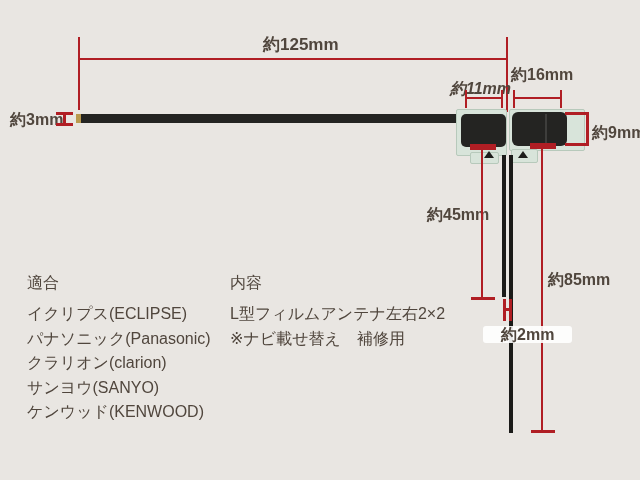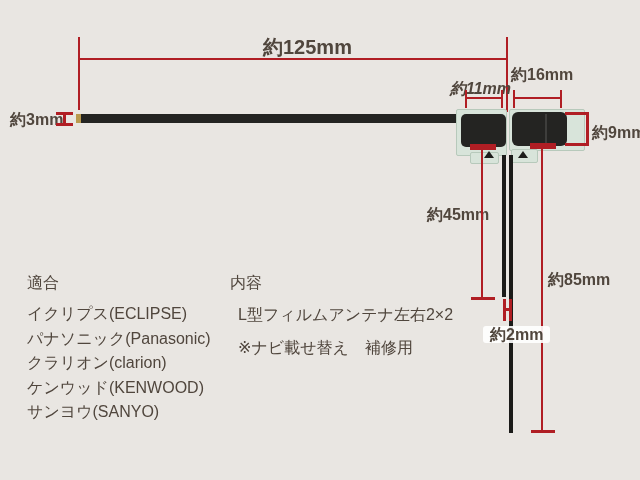--- a/index.html
+++ b/index.html
@@ -6,33 +6,33 @@
     --bg:#e9e6e2; --red:#b01e24; --ink:#50463d; --mint:#d8e4da;
     --mint-edge:#b7c9bb; --blk:#242422; --cap:#b99a4e;
   }
   html,body{margin:0;padding:0;}
   body{font-family:"Liberation Sans","DejaVu Sans",sans-serif;}
   .stage{position:relative;width:640px;height:480px;background:var(--bg);overflow:hidden;}
   .abs{position:absolute;}
   .hline{position:absolute;background:var(--red);height:2px;}
   .vline{position:absolute;background:var(--red);width:2px;}
   .dim-label{position:absolute;color:var(--ink);font-weight:bold;font-size:16px;line-height:1.1;white-space:nowrap;letter-spacing:0px;}
-  .big{font-size:20px;}
+  .big{font-size:17px;}
   .bar{position:absolute;background:var(--blk);}
   .mint{position:absolute;background:var(--mint);border:1px solid var(--mint-edge);box-sizing:border-box;border-radius:2px;}
   .blk-el{position:absolute;background:var(--blk);}
   .pad{position:absolute;background:var(--red);}
   .tri{position:absolute;width:0;height:0;border-left:5px solid transparent;border-right:5px solid transparent;border-bottom:7px solid #1d1d1b;}
   .cable{position:absolute;background:#1b1b19;}
-  .glow{background:rgba(255,255,255,.9);padding:0 7px;border-radius:3px;}
+  .glow{background:rgba(255,255,255,.9);padding:0 18px;border-radius:3px;}
   .txt-col{position:absolute;color:var(--ink);font-weight:normal;font-size:16px;}
   .txt-col .hdr{margin:0 0 7px 0;}
   .txt-col ul{list-style:none;margin:0;padding:0;}
   .txt-col li{line-height:24.4px;height:24.4px;}
-  .txt-col p{margin:8px;line-height:24.4px;}
+  .txt-col p{margin:0;line-height:24.4px;}
   .hl{position:absolute;background:rgba(255,255,255,.12);}
 </style>
 </head>
 <body>
 
 <div class="stage">
 
   <div class="dim-label big" style="left:263px;top:36px;">約125mm</div>
   <div class="vline" style="left:78px;top:37px;height:73px;"></div>
   <div class="vline" style="left:506px;top:37px;height:75px;"></div>
@@ -89,22 +89,22 @@
   <div class="vline" style="left:509px;top:299px;height:22px;width:3px;"></div>
   <div class="hline" style="left:502.5px;top:308px;width:9px;height:3px;"></div>
   <div class="dim-label" style="left:483px;top:326px;"><span class="glow">約2mm</span></div>
 
   <div class="txt-col" style="left:27px;top:271px;">
     <p class="hdr">適合</p>
     <ul>
       <li>イクリプス(ECLIPSE)</li>
       <li>パナソニック(Panasonic)</li>
       <li>クラリオン(clarion)</li>
+      <li>サンヨウ(SANYO)</li>
       <li>ケンウッド(KENWOOD)</li>
-      <li>サンヨウ(SANYO)</li>
     </ul>
   </div>
 
   <div class="txt-col" style="left:230px;top:271px;">
     <p class="hdr">内容</p>
     <p>L型フィルムアンテナ左右2×2</p>
     <p>※ナビ載せ替え　補修用</p>
   </div>
 
 </div>

